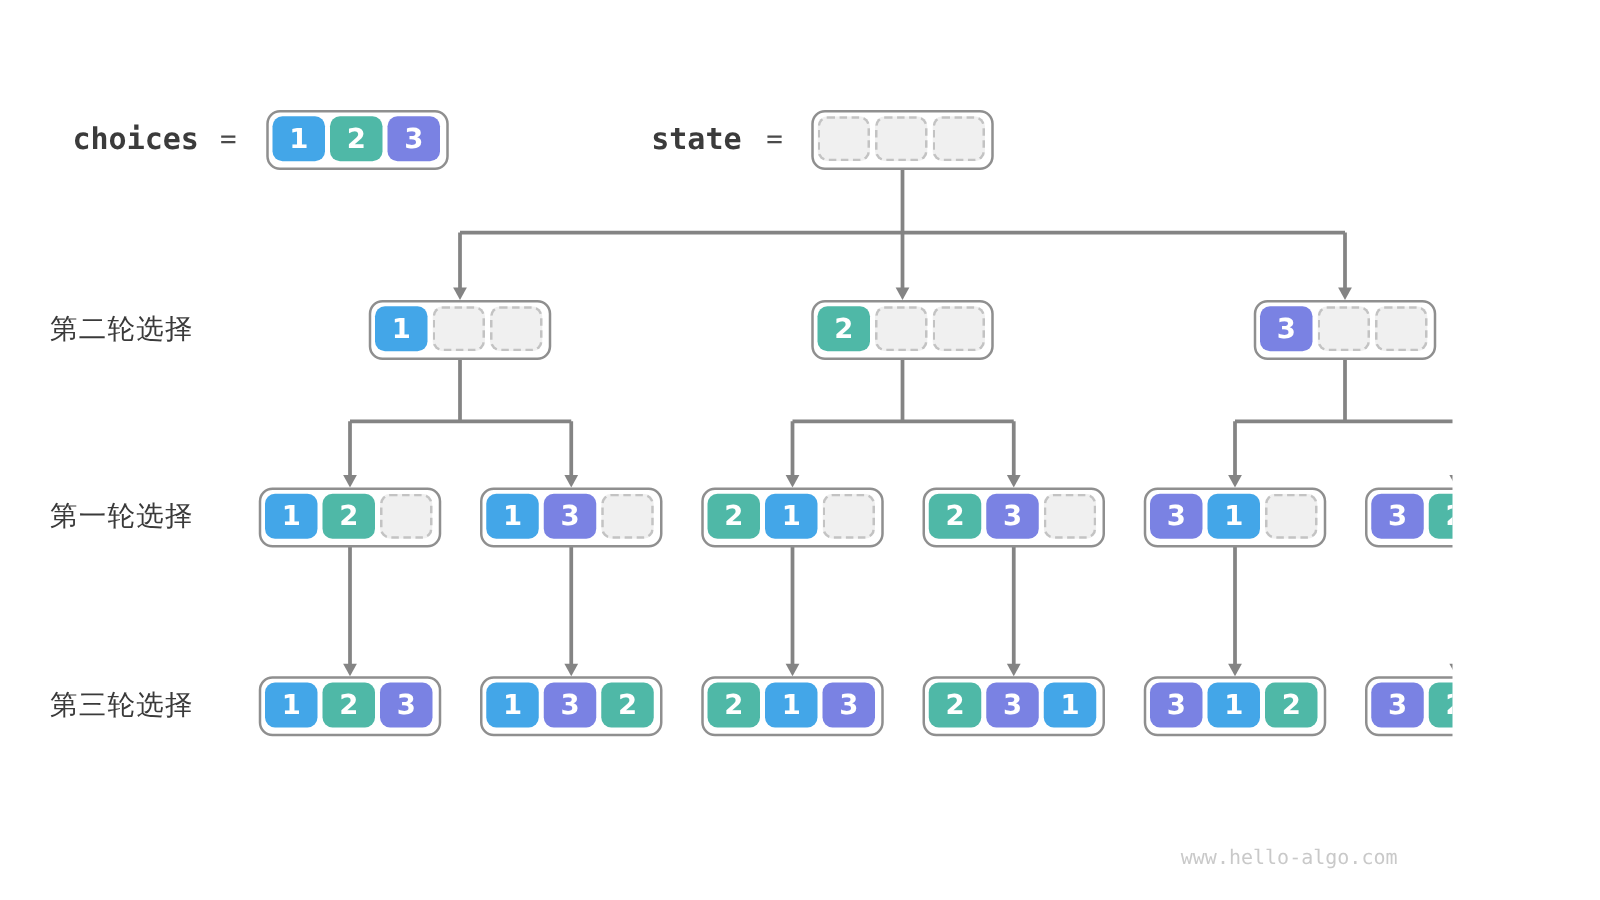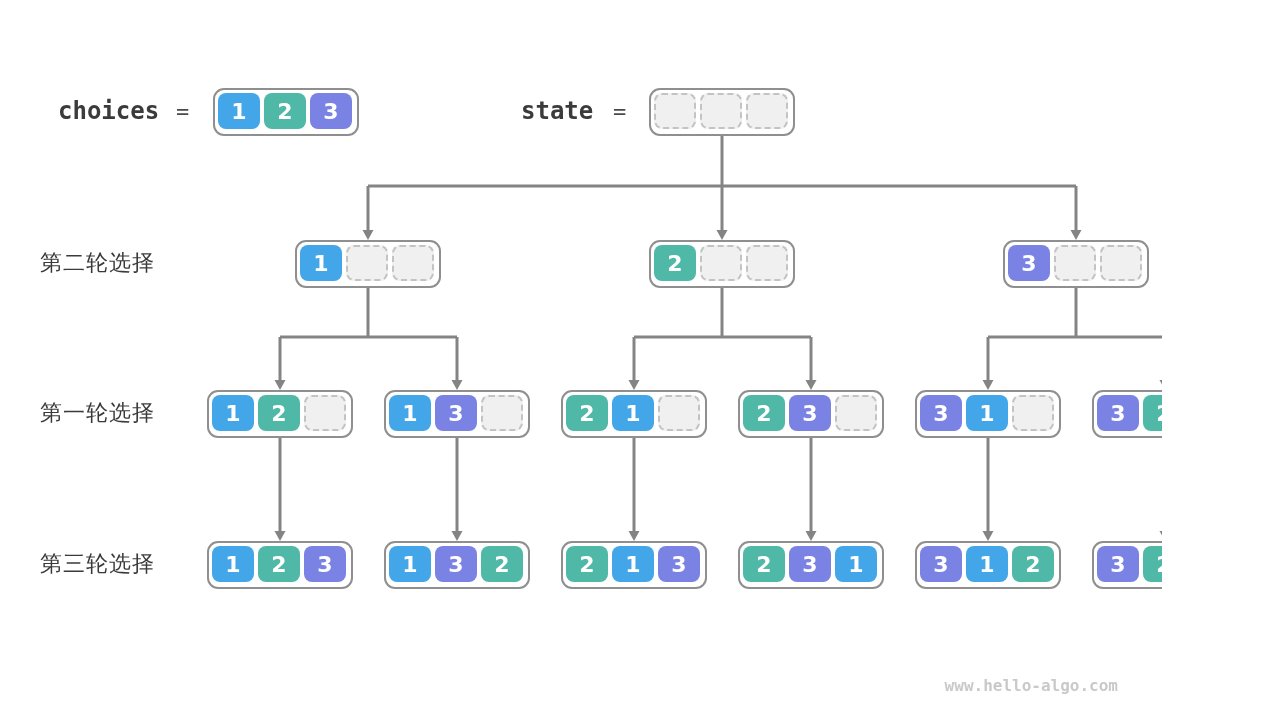--- a/index.html
+++ b/index.html
@@ -63,21 +63,20 @@
     background:#f0f0f0;
     border:2px dashed #c3c3c3;
   }
   .watermark{
     position:absolute;
     right:44px;
     top:676px;
     font-family:"DejaVu Sans Mono", monospace;
     font-size:16px;
     color:#c9c9c9;
-    font-weight:bold;
   }
 </style>
 </head>
 <body>
 
 <div class="canvas">
 
   <svg id="arrows" width="1280" height="720">
       <line x1="722" y1="135" x2="722" y2="186" stroke="#848484" stroke-width="3"></line>
       <line x1="368" y1="186" x2="1076" y2="186" stroke="#848484" stroke-width="3"></line>

